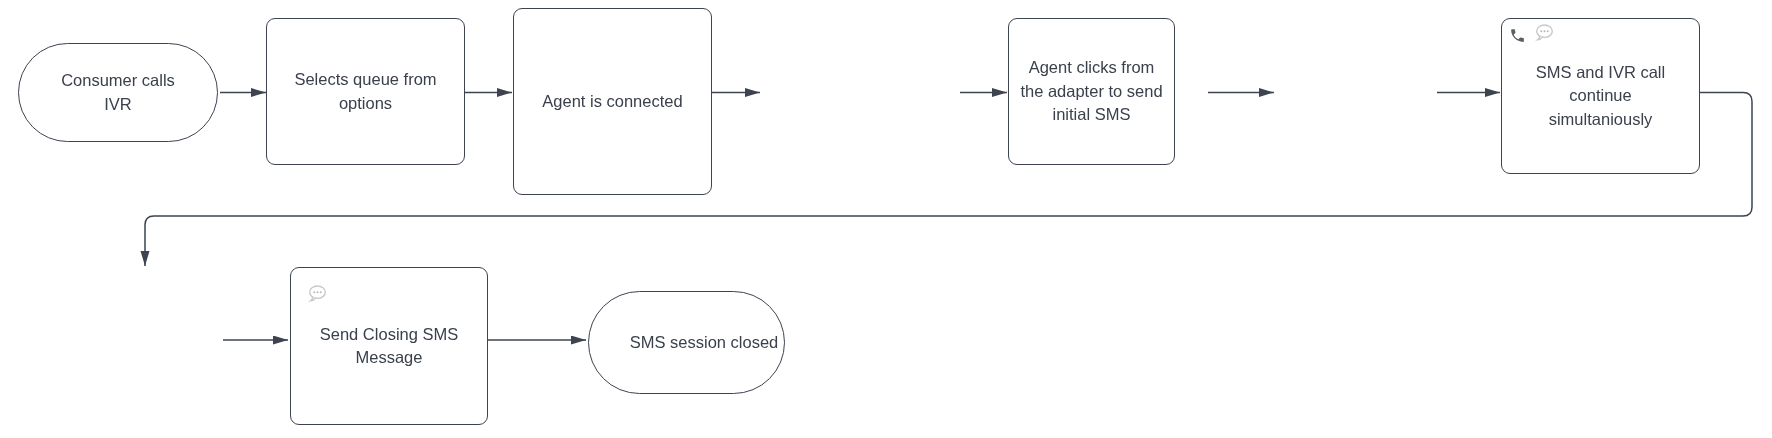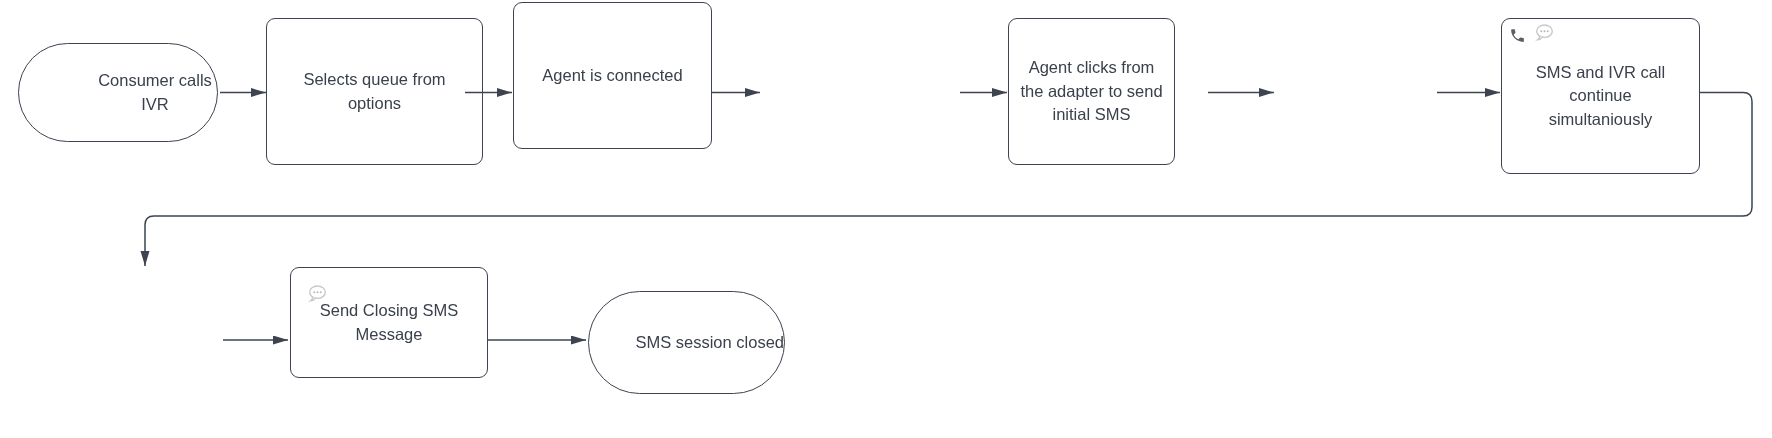--- a/index.html
+++ b/index.html
@@ -20,21 +20,20 @@
   }
   .rect{
     border:1.5px solid #3d4450;
     border-radius:9px;
     background:#ffffff;
   }
   .stadium{
     border:1.5px solid #3d4450;
     border-radius:52px;
     background:#ffffff;
-    justify-content:flex-end;
   }
   .para{background:transparent;}
   .para .skew{
     position:absolute;top:0;bottom:0;left:0;
     border:1.5px solid #3d4450;
     border-radius:8px;
     background:#ffffff;
     transform:skewX(-14deg);
     transform-origin:left bottom;
   }
@@ -65,25 +64,25 @@
       <path d="M1700 92.5 H1743 Q1752 92.5 1752 101.5 V207 Q1752 216 1743 216 H154 Q145 216 145 225 V266" marker-end="url(#arr)"></path>
       <path d="M223 340 H288" marker-end="url(#arr)"></path>
       <path d="M488 340 H586" marker-end="url(#arr)"></path>
     </g>
   </svg>
 
   <div class="node stadium" style="left:18px;top:43px;width:200px;height:99px">
     <span class="lbl lbl-narrow">Consumer calls IVR</span>
   </div>
 
-  <div class="node rect" style="left:266px;top:18px;width:217px;height:147px">
+  <div class="node rect" style="left:266px;top:18px;width:199px;height:147px">
     <span class="lbl">Selects queue from options</span>
   </div>
 
-  <div class="node rect" style="left:513px;top:2px;width:199px;height:147px">
+  <div class="node rect" style="left:513px;top:8px;width:199px;height:187px">
     <span class="lbl">Agent is connected</span>
   </div>
 
 
   <div class="node rect" style="left:1008px;top:18px;width:167px;height:147px">
     <span class="lbl">Agent clicks from the adapter to send initial SMS</span>
   </div>
 
 
   <div class="node rect" style="left:1501px;top:18px;width:199px;height:156px">
@@ -98,21 +97,21 @@
         <path d="M4.8 12.1 C4.6 13.6 3.8 14.9 2.6 15.8 C4.8 15.5 6.4 14.4 7.3 13.1" stroke="#c9c9c9" stroke-width="1.4" fill="#ffffff" stroke-linecap="round"></path>
         <circle cx="6.3" cy="7.2" r="0.95" fill="#b5b5b5"></circle>
         <circle cx="9.5" cy="7.2" r="0.95" fill="#b5b5b5"></circle>
         <circle cx="12.7" cy="7.2" r="0.95" fill="#b5b5b5"></circle>
       </svg>
     </span>
     <span class="lbl">SMS and IVR call continue simultaniously</span>
   </div>
 
 
-  <div class="node rect" style="left:290px;top:267px;width:198px;height:111px">
+  <div class="node rect" style="left:290px;top:267px;width:198px;height:158px">
     <span class="icon" style="left:17px;top:17px">
       <svg width="19" height="17" viewBox="0 0 19 17">
         <ellipse cx="9.5" cy="7.2" rx="7.8" ry="6.2" stroke="#c9c9c9" stroke-width="1.4" fill="#ffffff"></ellipse>
         <path d="M4.8 12.1 C4.6 13.6 3.8 14.9 2.6 15.8 C4.8 15.5 6.4 14.4 7.3 13.1" stroke="#c9c9c9" stroke-width="1.4" fill="#ffffff" stroke-linecap="round"></path>
         <circle cx="6.3" cy="7.2" r="0.95" fill="#b5b5b5"></circle>
         <circle cx="9.5" cy="7.2" r="0.95" fill="#b5b5b5"></circle>
         <circle cx="12.7" cy="7.2" r="0.95" fill="#b5b5b5"></circle>
       </svg>
     </span>
     <span class="lbl">Send Closing SMS Message</span>

